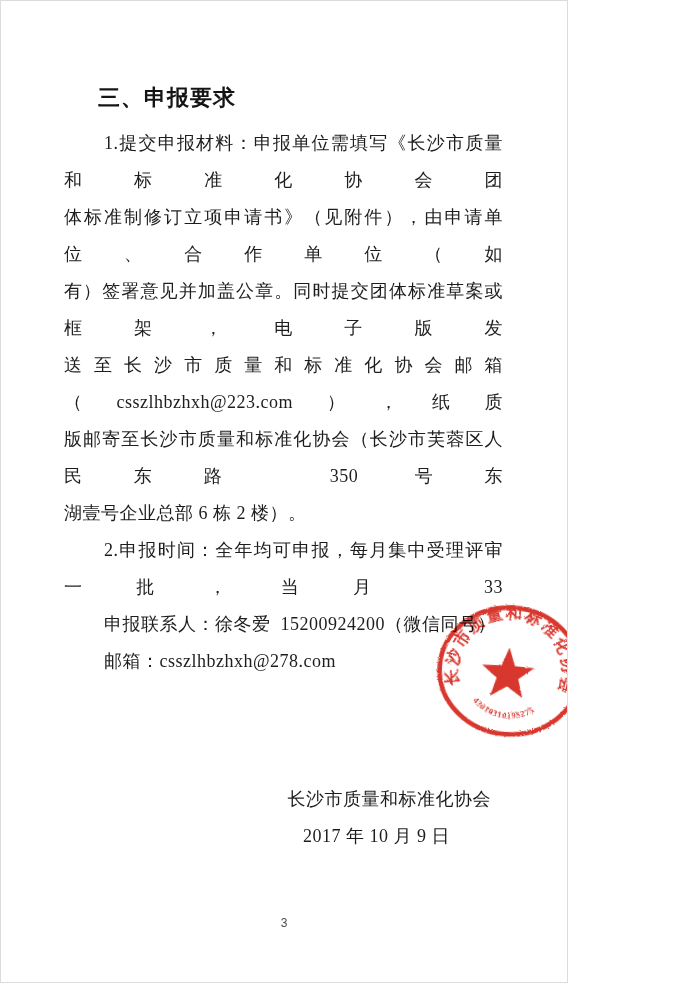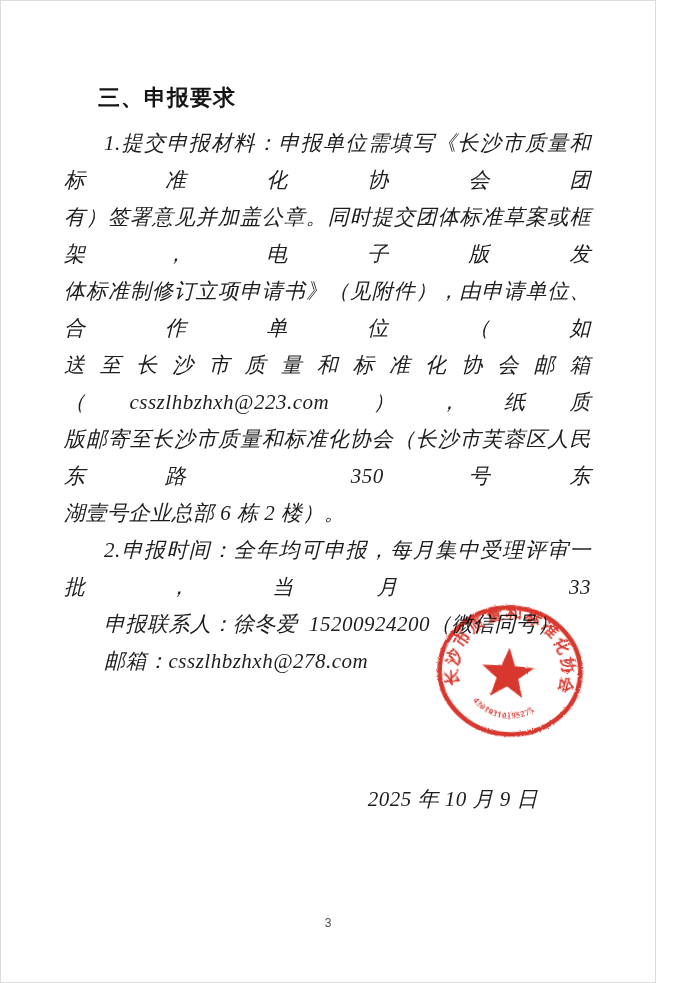--- a/index.html
+++ b/index.html
@@ -3,44 +3,43 @@
 <meta charset="utf-8">
 <style>
   * { margin: 0; padding: 0; box-sizing: border-box; }
   html, body { background: #ffffff; }
   body {
     font-family: "Liberation Serif", "DejaVu Serif", serif;
     width: 694px;
   }
   .page {
     position: relative;
-    width: 656px;
+    width: 568px;
     height: 983px;
     background: #ffffff;
     border: 1px solid #dcdcdc;
     overflow: hidden;
     color: #1d1d1d;
   }
   .content { padding: 0 64px 0 63px; }
   .doc-heading {
     font-family: "Liberation Sans", "DejaVu Sans", sans-serif;
     font-weight: bold;
     font-size: 22px;
     line-height: 26px;
     margin: 84px 0 0 34px;
     letter-spacing: 1px;
     color: #141414;
   }
   .body-text { margin-top: 14px; }
   .line {
-    font-size: 21px;
+    font-size: 18px;
     line-height: 37px;
     white-space: pre-wrap;
     letter-spacing: 0.5px;
-    font-style: italic;
   }
   .just { text-align: justify; text-align-last: justify; }
   .indent { text-indent: 40px; }
   .gap-1 { height: 37px; }
   .sig { margin-top: 64px; }
   .sig-org { text-align: right; padding-right: 12px; }
   .sig-date { text-align: right; padding-right: 53px; }
   .seal {
     position: absolute;
     left: 433px;
@@ -68,37 +67,38 @@
 </head>
 <body>
 
 <div class="page">
   <div class="content">
 
     <h2 class="doc-heading">三、申报要求</h2>
 
     <div class="body-text">
       <div class="line just indent">1.提交申报材料：申报单位需填写《长沙市质量和标准化协会团</div>
+      <div class="line just">体标准制修订立项申请书》（见附件），由申请单位、合作单位（如</div>
       <div class="line just">有）签署意见并加盖公章。同时提交团体标准草案或框架，电子版发</div>
-      <div class="line just">体标准制修订立项申请书》（见附件），由申请单位、合作单位（如</div>
       <div class="line just">送至长沙市质量和标准化协会邮箱（csszlhbzhxh@223.com），纸质</div>
       <div class="line just">版邮寄至长沙市质量和标准化协会（长沙市芙蓉区人民东路 350 号东</div>
       <div class="line">湖壹号企业总部 6 栋 2 楼）。</div>
 
       <div class="line just indent">2.申报时间：全年均可申报，每月集中受理评审一批，当月 33</div>
 
       <div class="line indent">申报联系人：徐冬爱  15200924200（微信同号）</div>
       <div class="line indent">邮箱：csszlhbzhxh@278.com</div>
 
       <div class="gap-1"></div>
 
     </div>
 
     <div class="sig">
-      <div class="line sig-date">2025 年 10 月 9 日</div>
+      <div class="line sig-org">长沙市质量和标准化协会</div>
+      <div class="line sig-date">2017 年 10 月 9 日</div>
     </div>
   </div>
 
   <svg class="seal" viewBox="0 0 150 136" aria-hidden="true">
     <defs>
       <filter id="rough" x="-10%" y="-10%" width="120%" height="120%">
         <feTurbulence type="fractalNoise" baseFrequency="0.9" numOctaves="2" result="n"></feTurbulence>
         <feDisplacementMap in="SourceGraphic" in2="n" scale="2.6"></feDisplacementMap>
       </filter>
       <path id="arcTop" d="M 26.1,85.8 A 52,52 0 1 1 123.9,85.8" fill="none"></path>

